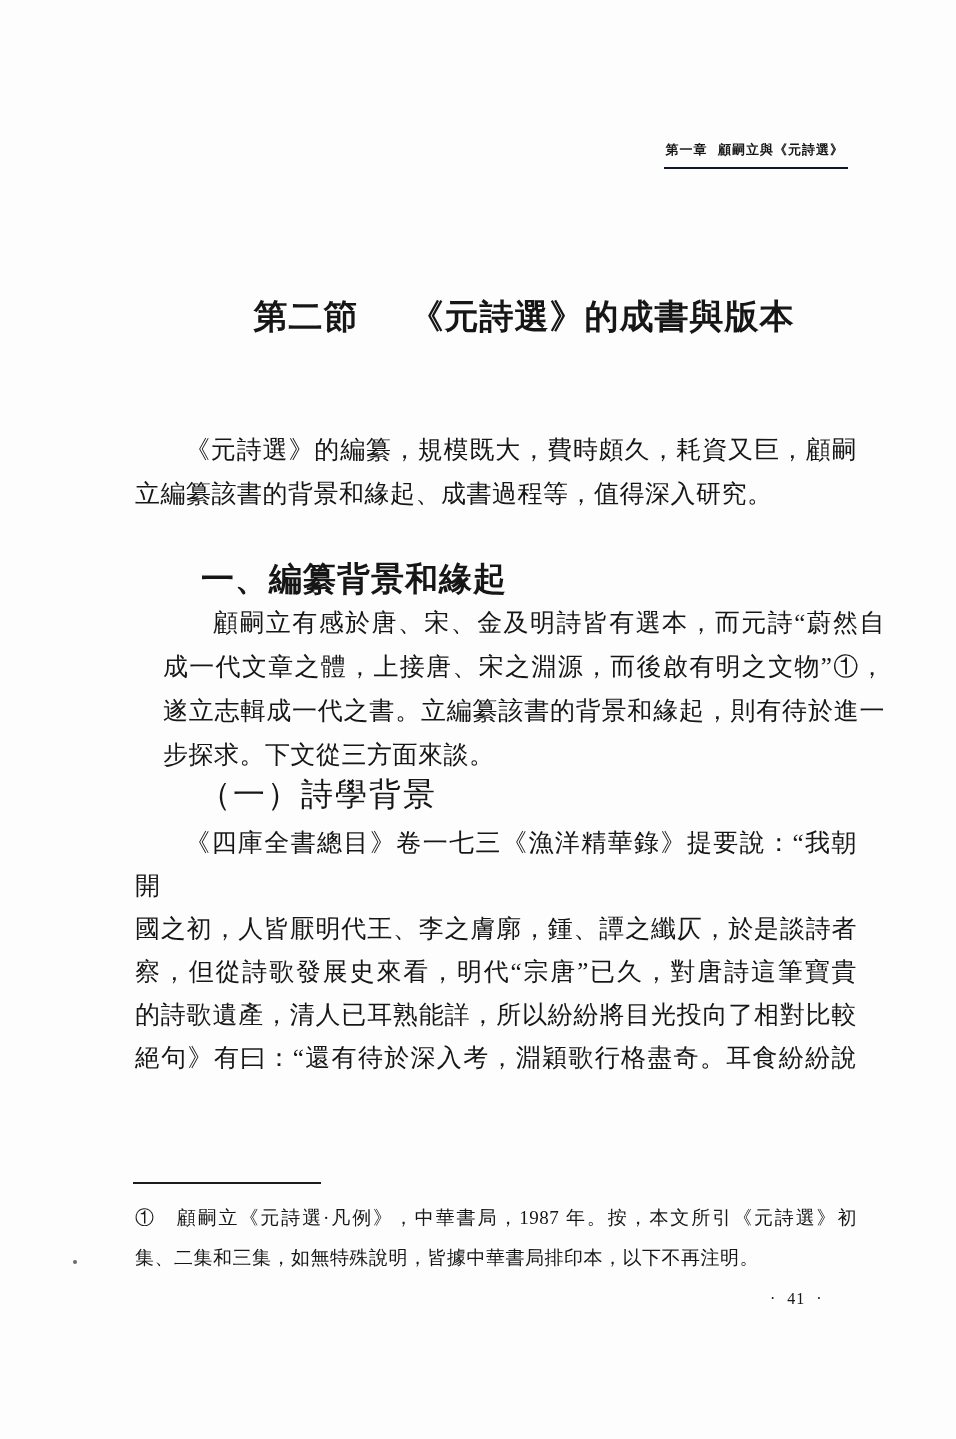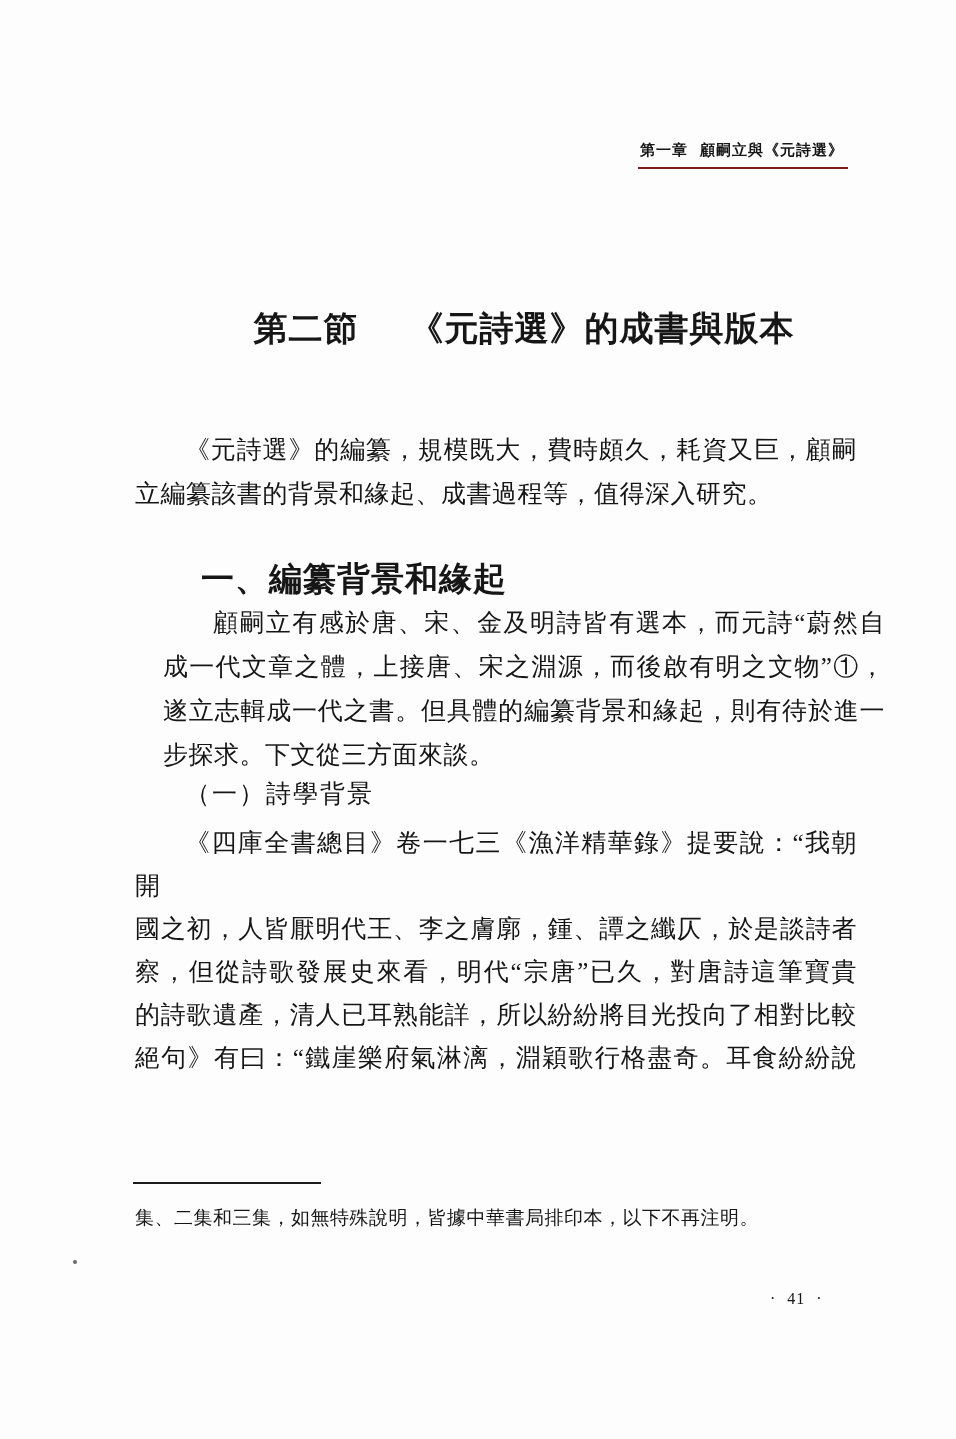--- a/index.html
+++ b/index.html
@@ -8,30 +8,30 @@
     width:956px;height:1439px;
     background:#fdfdfd;
     color:#161616;
     font-family:"Liberation Serif","DejaVu Serif",serif;
     overflow:hidden;
   }
   
   .running-header{
     position:absolute;top:137px;right:108px;
     font-family:"Liberation Sans","DejaVu Sans",sans-serif;
-    font-weight:700;font-size:15px;line-height:26px;
+    font-weight:700;font-size:13px;line-height:26px;
     letter-spacing:1px;
-    border-bottom:2px solid #7f1d1d;
+    border-bottom:2px solid #0f172a;
     padding:0 4px 4px 2px;
     white-space:nowrap;
   }
   .running-header .hdr-gap{display:inline-block;width:0.8em;}
   
   .section-title{
-    position:absolute;top:304px;left:135px;width:722px;
+    position:absolute;top:292px;left:135px;width:722px;
     margin:0;padding-left:28px;
     text-align:center;
     font-family:"Liberation Sans","DejaVu Sans",sans-serif;
     font-weight:700;font-size:34px;line-height:48px;
     letter-spacing:1px;white-space:nowrap;
   }
   .section-title .ttl-gap{display:inline-block;width:1.5em;}
   
   .para{
     position:absolute;left:135px;width:722px;
@@ -48,21 +48,21 @@
   .p2{top:601px;margin-left:28px;}
   .p3{top:821px;line-height:43px;}
   .sub-heading-bold{
     position:absolute;left:135px;width:722px;top:561px;
     font-family:"Liberation Sans","DejaVu Sans",sans-serif;
     font-weight:700;font-size:33px;line-height:36px;
     text-indent:2em;letter-spacing:1px;
   }
   .sub-heading-kai{
     position:absolute;left:135px;width:722px;top:776px;
-    font-size:25px;line-height:36px;
+    font-size:32px;line-height:36px;
     text-indent:2em;letter-spacing:2px;
   }
   
   .footnote-rule{
     position:absolute;left:133px;top:1182px;width:188px;height:0;
     border-top:2px solid #1c1c1c;
   }
   .footnote{
     position:absolute;left:135px;top:1198px;width:722px;
     font-size:19px;line-height:40px;letter-spacing:0.5px;
@@ -97,37 +97,38 @@
   <div class="para p1">
     <div class="ln indent">《元詩選》的編纂，規模既大，費時頗久，耗資又巨，顧嗣</div>
     <div class="ln ln-last">立編纂該書的背景和緣起、成書過程等，值得深入研究。</div>
   </div>
 
   <div class="sub-heading-bold">一、編纂背景和緣起</div>
 
   <div class="para p2">
     <div class="ln indent">顧嗣立有感於唐、宋、金及明詩皆有選本，而元詩“蔚然自</div>
     <div class="ln">成一代文章之體，上接唐、宋之淵源，而後啟有明之文物”①，</div>
-    <div class="ln">遂立志輯成一代之書。但具體的編纂背景和緣起，則有待於進一</div>
+    <div class="ln">遂立志輯成一代之書。立編纂該書的背景和緣起，則有待於進一</div>
     <div class="ln ln-last">步探求。下文從三方面來談。</div>
   </div>
 
   <div class="sub-heading-kai">（一）詩學背景</div>
 
   <div class="para p3">
     <div class="ln indent">《四庫全書總目》卷一七三《漁洋精華錄》提要說：“我朝開</div>
     <div class="ln">國之初，人皆厭明代王、李之膚廓，鍾、譚之纖仄，於是談詩者</div>
     <div class="ln">察，但從詩歌發展史來看，明代“宗唐”已久，對唐詩這筆寶貴</div>
     <div class="ln">的詩歌遺產，清人已耳熟能詳，所以紛紛將目光投向了相對比較</div>
-    <div class="ln">絕句》有曰：“鐵崖樂府氣淋漓，淵穎歌行格盡奇。耳食紛紛說</div>
+    <div class="ln">絕句》有曰：“還有待於深入考，淵穎歌行格盡奇。耳食紛紛說</div>
   </div>
 
   <div class="footnote-rule"></div>
 
   <div class="footnote">
+    <div class="ln">①　顧嗣立《元詩選·凡例》，中華書局，1987 年。按，本文所引《元詩選》初</div>
     <div class="ln ln-last">集、二集和三集，如無特殊說明，皆據中華書局排印本，以下不再注明。</div>
   </div>
 
   <div class="page-number">· 41 ·</div>
 
   <div class="speck"></div>
 
 </div>
 
 </body></html>

